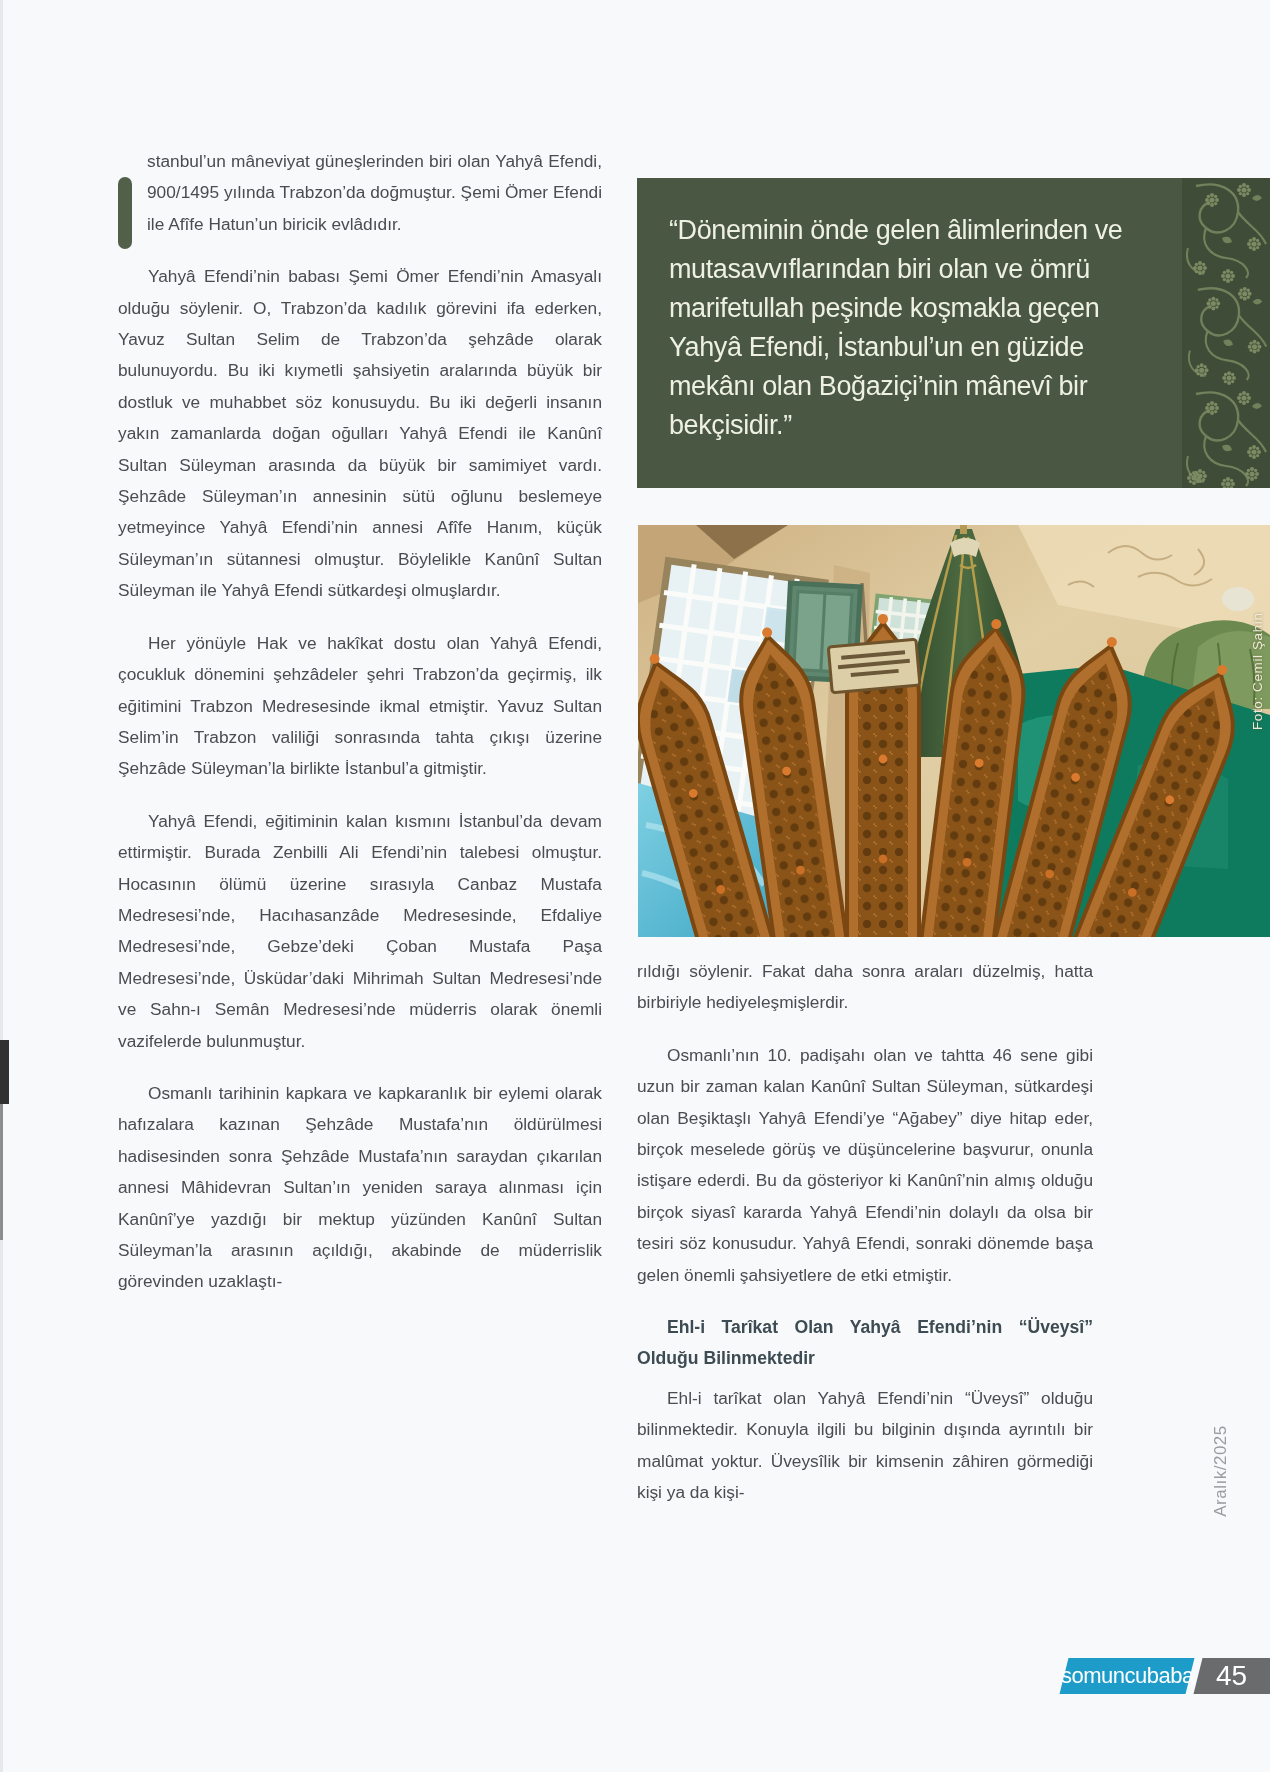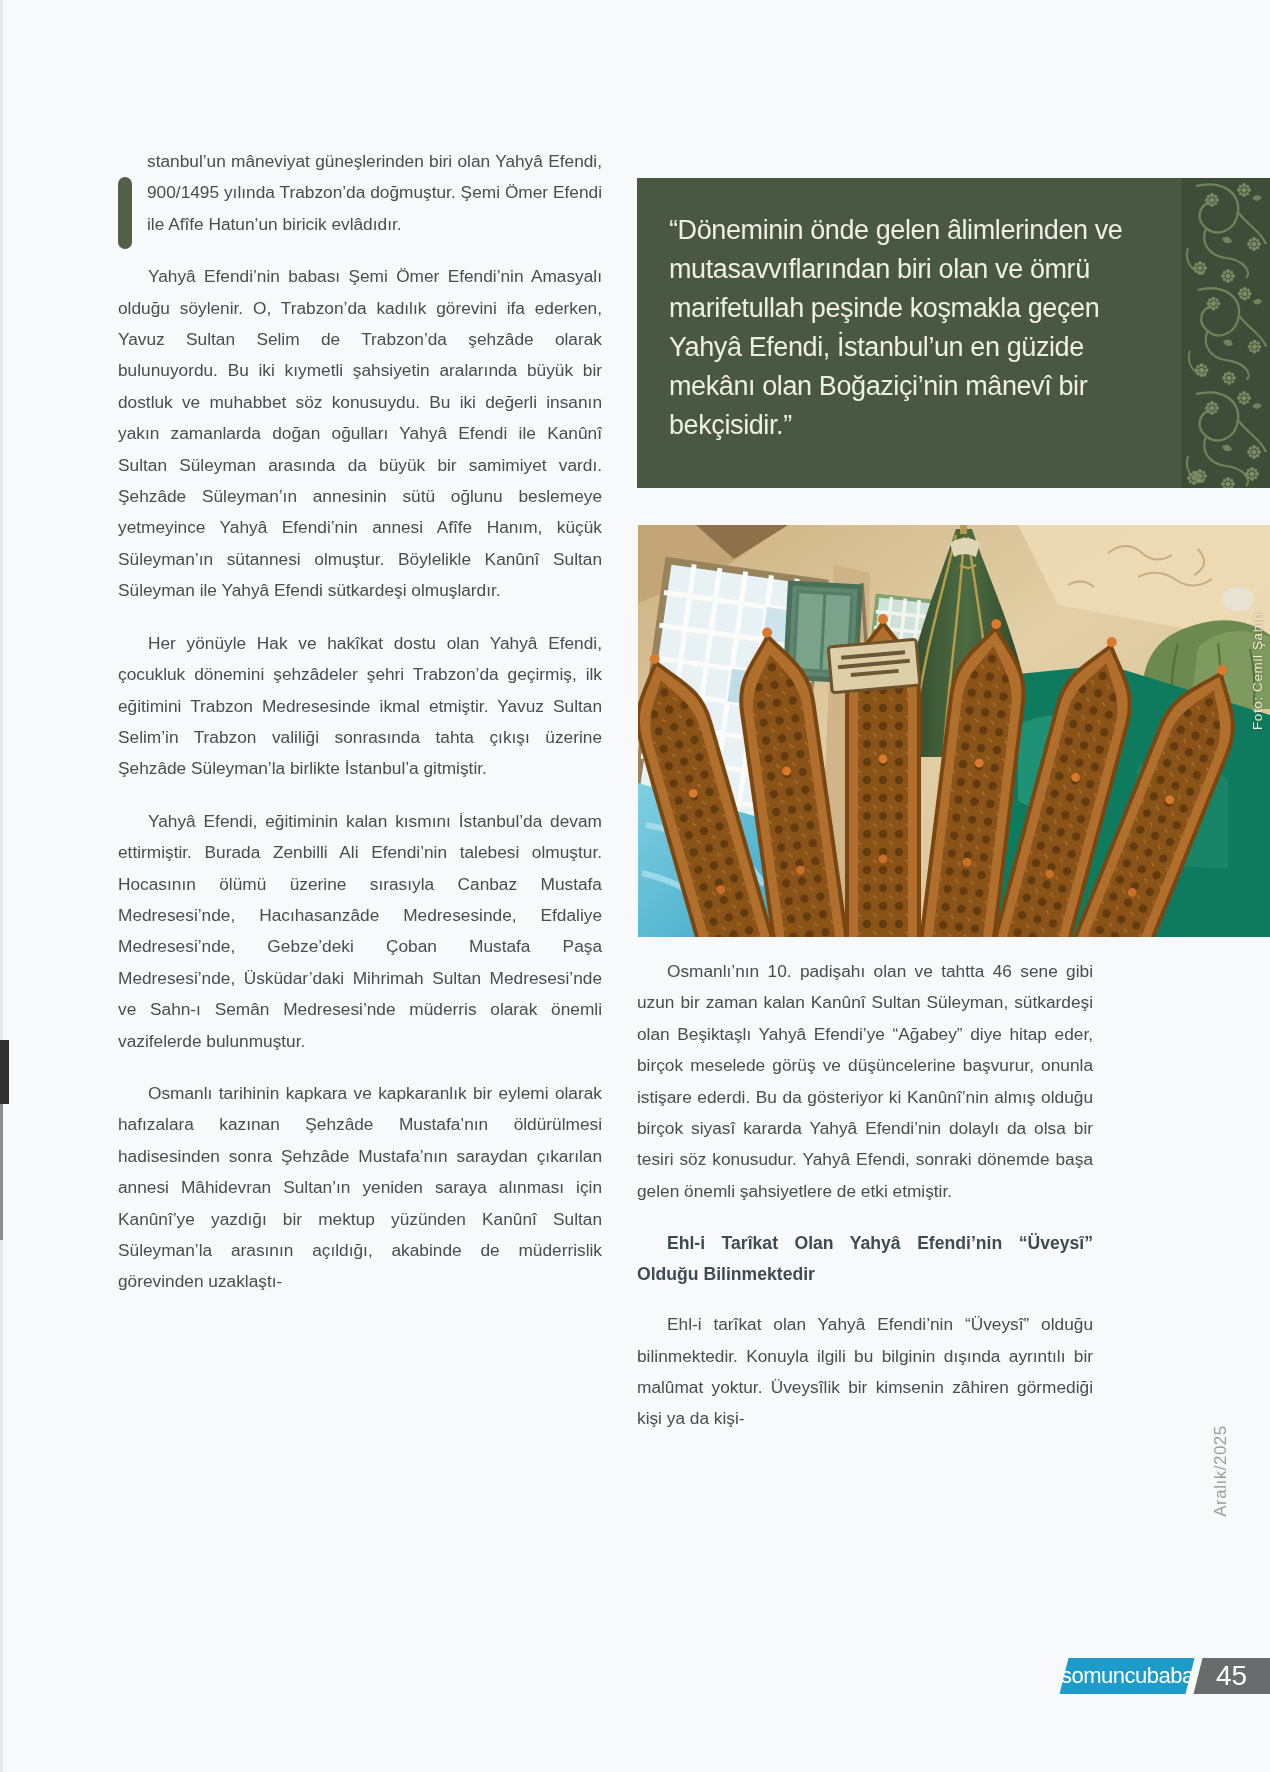--- a/index.html
+++ b/index.html
@@ -13,21 +13,21 @@
 
   
   .text-col { position:absolute; color:#4a4c50; font-size:17.3px; line-height:31.4px; text-align:justify; }
   .left-col  { left:118px; top:146px; width:484px; }
   .right-col { left:637px; top:956px; width:456px; }
   .text-col p { margin:0 0 21px 0; }
   .text-col p.ind { text-indent:30px; }
 
   .rc-heading {
     font-weight:bold; color:#3d4b52; text-indent:30px; text-align:justify;
-    font-size:17.6px; line-height:30.5px; margin:2px 0 20px 0;
+    font-size:17.6px; line-height:30.5px; margin:2px 0 10px 0;
   }
 
   
   .dropcap-wrap { float:left; width:29px; height:96px; }
   .dc-dot { width:13px; height:13px; border-radius:50%; background:#525f49; margin:3px 0 6px 1px; }
   .dc-bar { width:14px; height:72px; border-radius:7px; background:#525f49; }
 
   
   .quote-box {
     position:absolute; left:637px; top:178px; width:545px; height:310px;
@@ -272,20 +272,21 @@
           <rect x="204" y="128" width="64" height="4"></rect>
           <rect x="200" y="137" width="72" height="4"></rect>
           <rect x="212" y="146" width="48" height="4"></rect>
         </g>
       </g>
     </svg>
     <div class="photo-caption">Foto: Cemil Şahin</div>
   </div>
 
   <div class="text-col right-col">
+    <p>rıldığı söylenir. Fakat daha sonra araları düzelmiş, hatta birbiriyle hediyeleşmişlerdir.</p>
     <p class="ind">Osmanlı’nın 10. padişahı olan ve tahtta 46 sene gibi uzun bir zaman kalan Kanûnî Sultan Süleyman, sütkardeşi olan Beşiktaşlı Yahyâ Efendi’ye “Ağabey” diye hitap eder, birçok meselede görüş ve düşüncelerine başvurur, onunla istişare ederdi. Bu da gösteriyor ki Kanûnî’nin almış olduğu birçok siyasî kararda Yahyâ Efendi’nin dolaylı da olsa bir tesiri söz konusudur. Yahyâ Efendi, sonraki dönemde başa gelen önemli şahsiyetlere de etki etmiştir.</p>
     <div class="rc-heading">Ehl-i Tarîkat Olan Yahyâ Efendi’nin “Üveysî” Olduğu Bilinmektedir</div>
     <p class="ind">Ehl-i tarîkat olan Yahyâ Efendi’nin “Üveysî” olduğu bilinmektedir. Konuyla ilgili bu bilginin dışında ayrıntılı bir malûmat yoktur. Üveysîlik bir kimsenin zâhiren görmediği kişi ya da kişi-</p>
   </div>
 
   <div class="issue-vert">Aralık/2025</div>
   <div class="brand-badge">
     <span class="brand-text">somuncubaba</span>
   </div>
   <div class="pagenum-badge">

